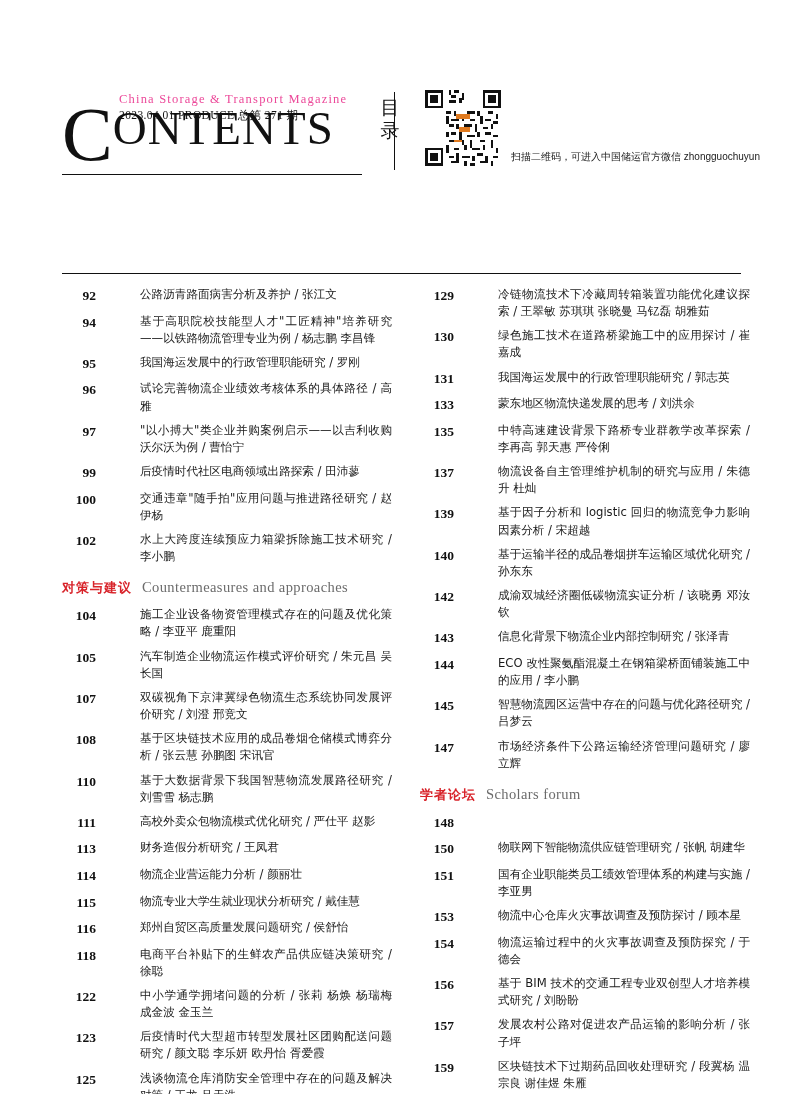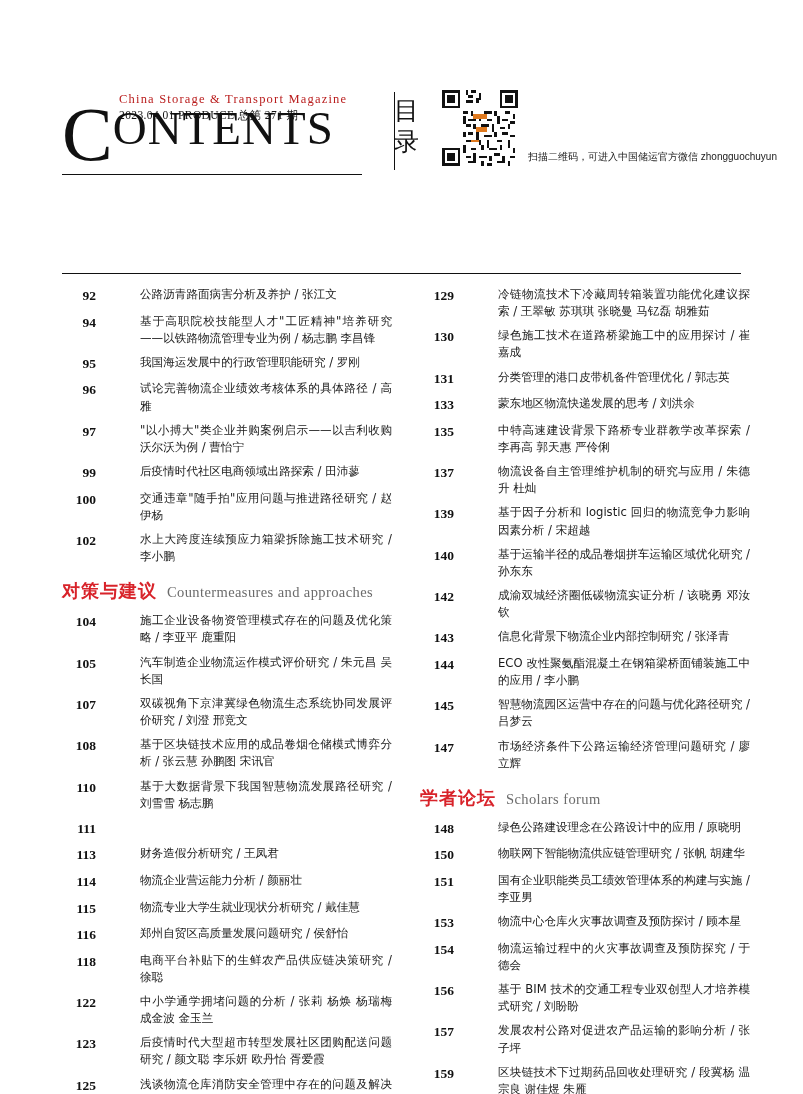--- a/index.html
+++ b/index.html
@@ -32,21 +32,21 @@
     position: relative;
     width: 300px;
     flex: 0 0 auto;
   }
   .mag-line1 {
     position: absolute;
     left: 57px; top: 4px;
     font-family: "Liberation Serif", serif;
     font-size: 12.5px;
     letter-spacing: 1.2px;
-    color: #b91c1c;
+    color: #ec4899;
     white-space: nowrap;
   }
   .mag-line2 {
     position: absolute;
     left: 57px; top: 20px;
     font-family: "Liberation Serif", serif;
     font-size: 11.5px;
     letter-spacing: .4px;
     color: #111;
     white-space: nowrap;
@@ -69,28 +69,28 @@
   .rule-long {
     position: absolute;
     left: 0; top: 86px;
     width: 300px;
     height: 1px;
     background: #111;
   }
 
   .mulu {
     position: relative;
-    margin-left: 32px;
+    margin-left: 15px;
     width: 26px;
     font-family: "DejaVu Sans", sans-serif;
-    font-size: 25px;
+    font-size: 19px;
     line-height: 1.22;
     color: #111;
     padding-top: 8px;
-    text-align: left;
+    text-align: center;
   }
   .vrule {
     position: absolute;
     left: 332px;
     top: 4px;
     width: 1px;
     height: 78px;
     background: #111;
   }
 
@@ -158,21 +158,21 @@
   }
 
   .section-head {
     display: flex;
     align-items: baseline;
     margin: 14px 0 9px 0;
   }
   .sh-cn {
     font-family: Liberation Serif, serif;
     font-weight: bold;
-    font-size: 18px;
+    font-size: 13px;
     color: #d8232a;
     letter-spacing: 1px;
   }
   .sh-en {
     margin-left: 10px;
     font-family: "Liberation Serif", serif;
     font-size: 14.5px;
     color: #6b6b6b;
     letter-spacing: .4px;
   }
@@ -334,20 +334,21 @@
         <div class="entry">
           <div class="pg">108</div>
           <div class="ttl">基于区块链技术应用的成品卷烟仓储模式博弈分析 / 张云慧 孙鹏图 宋讯官</div>
         </div>
         <div class="entry">
           <div class="pg">110</div>
           <div class="ttl">基于大数据背景下我国智慧物流发展路径研究 / 刘雪雪 杨志鹏</div>
         </div>
         <div class="entry">
           <div class="pg">111</div>
+          <div class="ttl">高校外卖众包物流模式优化研究 / 严仕平 赵影</div>
         </div>
         <div class="entry">
           <div class="pg">113</div>
           <div class="ttl">财务造假分析研究 / 王凤君</div>
         </div>
         <div class="entry">
           <div class="pg">114</div>
           <div class="ttl">物流企业营运能力分析 / 颜丽壮</div>
         </div>
         <div class="entry">
@@ -383,21 +384,21 @@
         <div class="entry">
           <div class="pg">129</div>
           <div class="ttl">冷链物流技术下冷藏周转箱装置功能优化建议探索 / 王翠敏 苏琪琪 张晓曼 马钇磊 胡雅茹</div>
         </div>
         <div class="entry">
           <div class="pg">130</div>
           <div class="ttl">绿色施工技术在道路桥梁施工中的应用探讨 / 崔嘉成</div>
         </div>
         <div class="entry">
           <div class="pg">131</div>
-          <div class="ttl">分类管理的港口皮带机备件管理优化 / 郭志英</div>
+          <div class="ttl">我国海运发展中的行政管理职能研究 / 郭志英</div>
         </div>
         <div class="entry">
           <div class="pg">133</div>
           <div class="ttl">蒙东地区物流快递发展的思考 / 刘洪余</div>
         </div>
         <div class="entry">
           <div class="pg">135</div>
           <div class="ttl">中特高速建设背景下路桥专业群教学改革探索 / 李再高 郭天惠 严伶俐</div>
         </div>
         <div class="entry">
@@ -431,21 +432,20 @@
         <div class="entry">
           <div class="pg">147</div>
           <div class="ttl">市场经济条件下公路运输经济管理问题研究 / 廖立辉</div>
         </div>
         <div class="section-head">
           <span class="sh-cn">学者论坛</span>
           <span class="sh-en">Scholars forum</span>
         </div>
         <div class="entry">
           <div class="pg">148</div>
-          <div class="ttl">绿色公路建设理念在公路设计中的应用 / 原晓明</div>
         </div>
         <div class="entry">
           <div class="pg">150</div>
           <div class="ttl">物联网下智能物流供应链管理研究 / 张帆 胡建华</div>
         </div>
         <div class="entry">
           <div class="pg">151</div>
           <div class="ttl">国有企业职能类员工绩效管理体系的构建与实施 / 李亚男</div>
         </div>
         <div class="entry">

